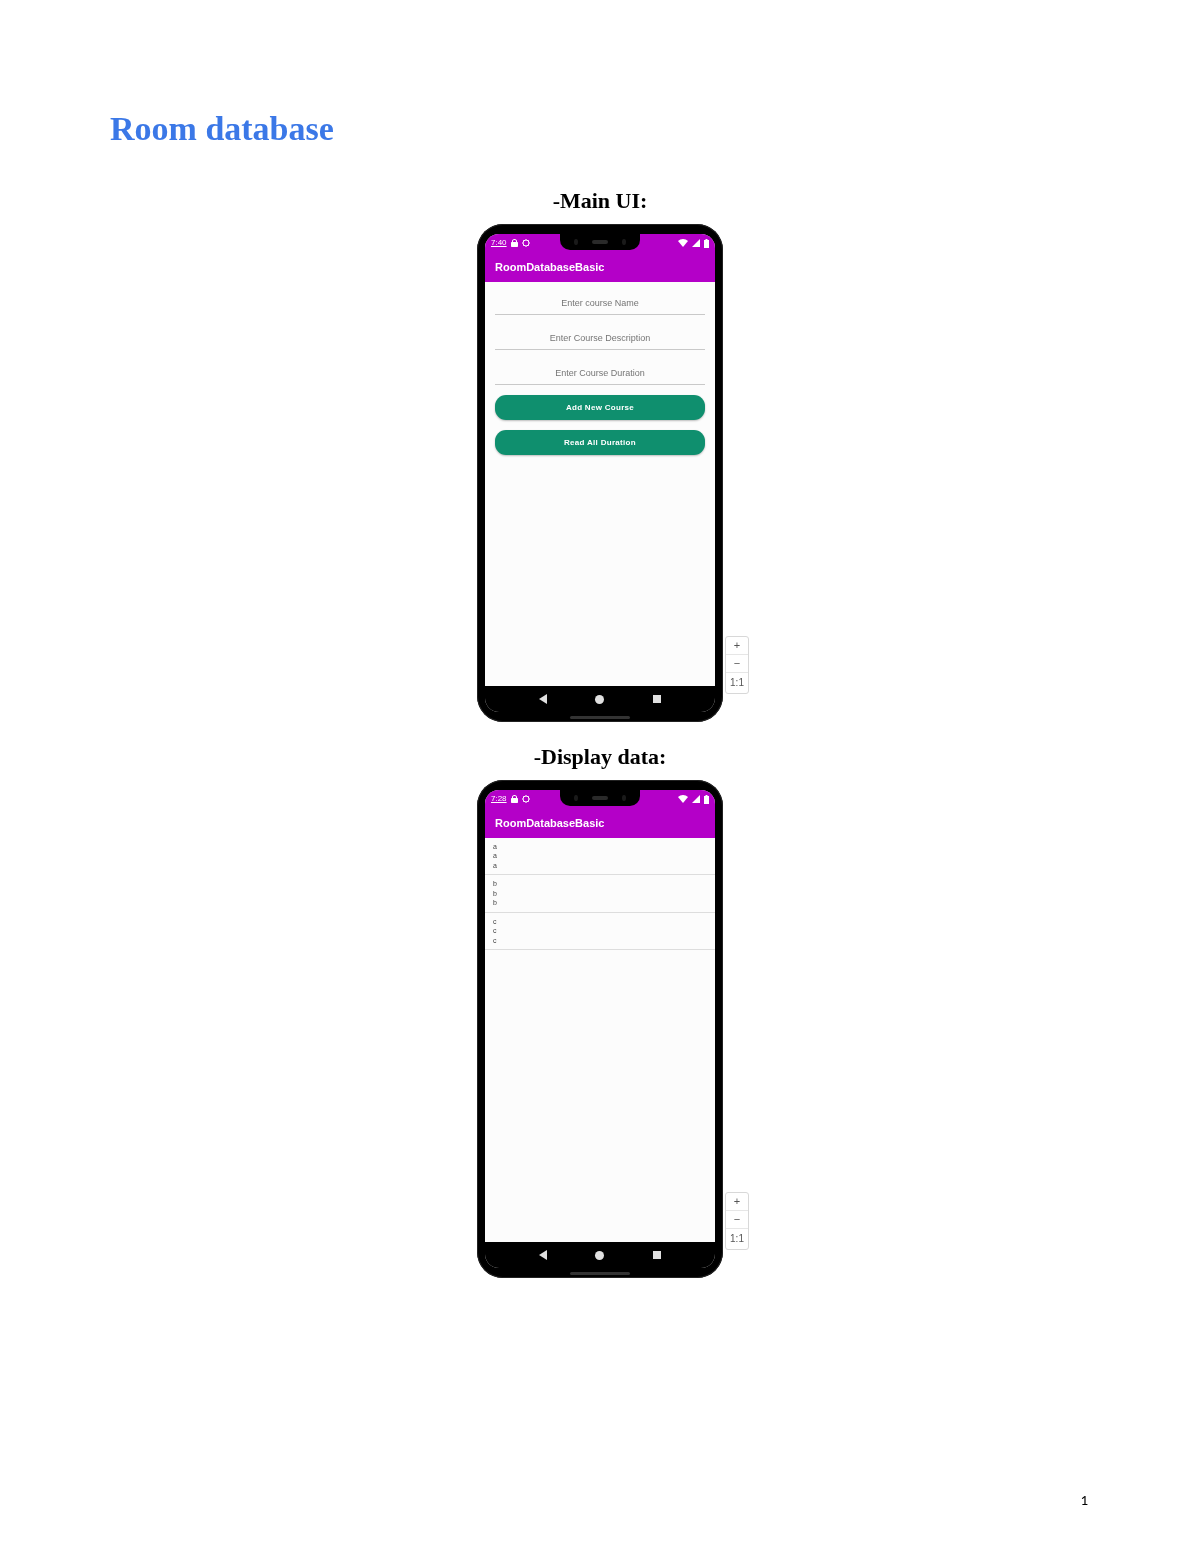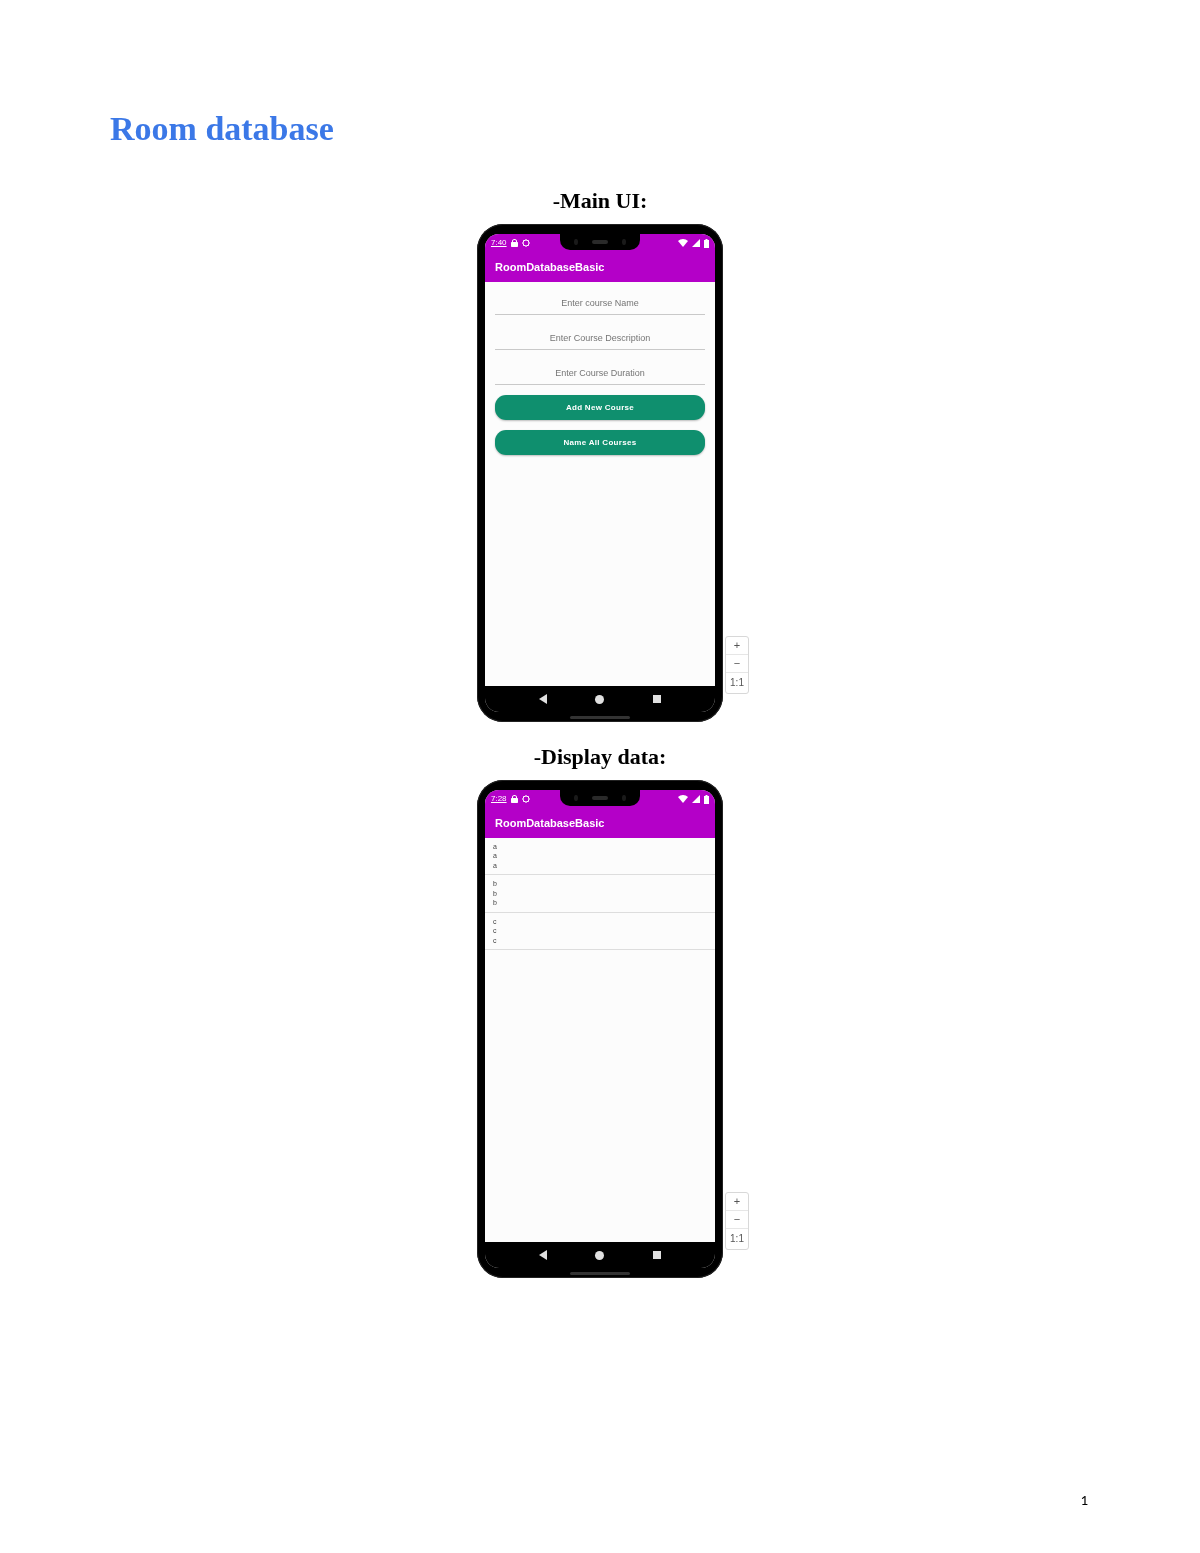--- a/index.html
+++ b/index.html
@@ -269,21 +269,21 @@
 
         <div class="app-bar">
           <span>RoomDatabaseBasic</span>
         </div>
 
         <div class="app-body">
           <input class="text-field" type="text" placeholder="Enter course Name" style="">
           <input class="text-field" type="text" placeholder="Enter Course Description" style="">
           <input class="text-field" type="text" placeholder="Enter Course Duration" style="">
           <button class="material-btn">Add New Course</button>
-          <button class="material-btn">Name All Courses</button>
+          <button class="material-btn">Read All Duration</button>
         </div>
 
         <div class="nav-bar">
           <div class="nav-tri"></div>
           <div class="nav-circ"></div>
           <div class="nav-sq"></div>
         </div>
       </div>
 
       <div class="emu-controls">

